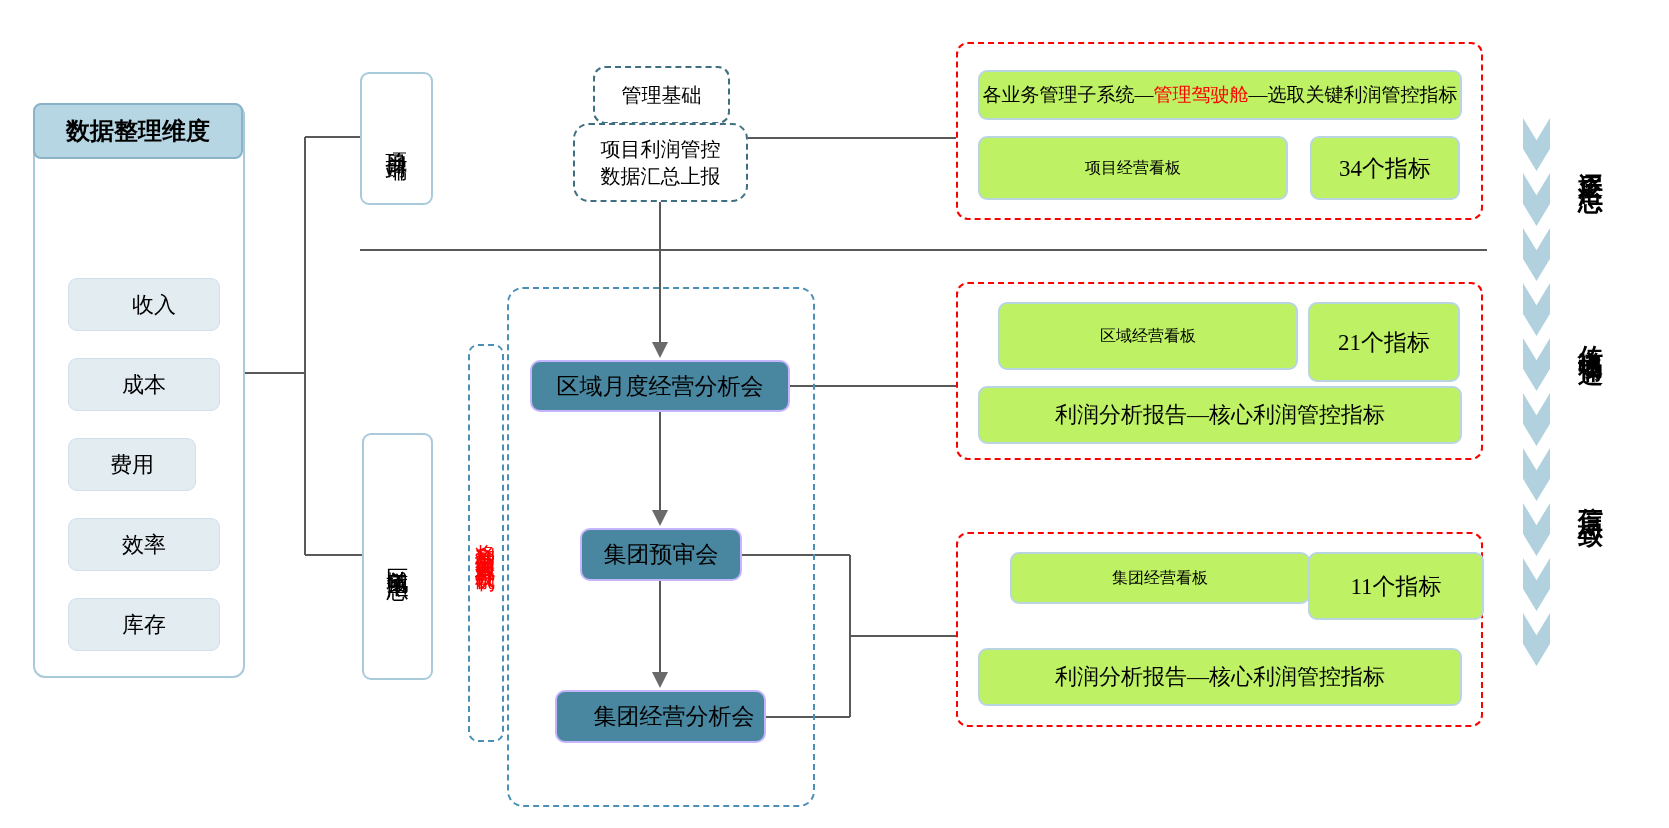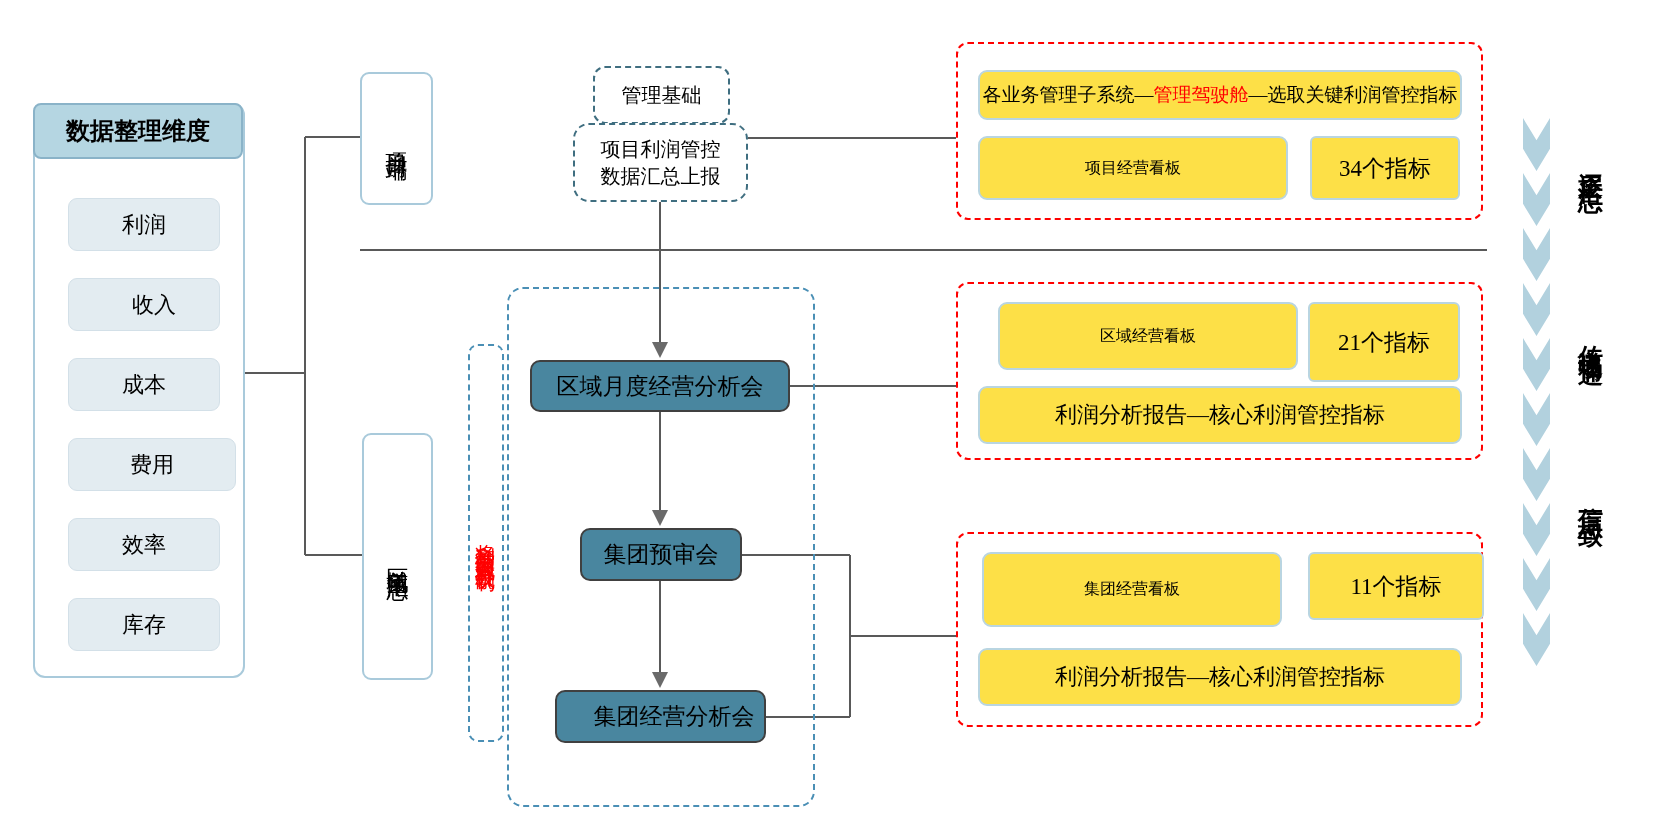--- a/index.html
+++ b/index.html
@@ -21,28 +21,28 @@
     writing-mode:vertical-rl;font-size:22px;letter-spacing:2px;}
 
   
   .foundation{border:2px dashed #3f6e80;border-radius:12px;background:#fff;font-size:20px;}
   .foundation.report{border-radius:16px;line-height:1.35;z-index:2;}
 
   
   .blue-dashed{border:2px dashed #4a8fb5;border-radius:16px;}
   .annotation-box{border:2px dashed #4a8fb5;border-radius:10px;background:#fff;
     writing-mode:vertical-rl;font-size:20px;color:#ff0000;letter-spacing:2px;z-index:2;}
-  .meeting{background:#49869f;border:2px solid #404040;border-radius:10px;font-size:23px;color:#000;}
+  .meeting{background:#49869f;border:2px solid #c4b5fd;border-radius:10px;font-size:23px;color:#000;}
 
   
   .red-dashed{border:2px dashed #ff0000;border-radius:12px;}
-  .inner-box{border:2px solid #b9d5e1;border-radius:9px;background:#fde047;}
+  .inner-box{border:2px solid #b9d5e1;border-radius:9px;background:#bef264;}
   .group-header{font-size:19px;}
   .board{font-size:16px;}
-  .count{font-size:23px;border-radius:6px;}
+  .count{font-size:23px;}
   .report-box{font-size:22px;}
   .red-text{color:#ff0000;}
 
   
   #chevron-column{display:flex;flex-direction:column;}
   .chevron{width:27px;height:53px;margin-bottom:2px;background:#b2d1de;
     clip-path:polygon(0 0,50% 42%,100% 0,100% 58%,50% 100%,0 58%);}
   .side-label{writing-mode:vertical-rl;font-size:25px;font-weight:bold;
     letter-spacing:5px;white-space:nowrap;}
 
@@ -70,24 +70,23 @@
     <polygon class="arrowhead" points="652,672 668,672 660,688"></polygon>
     <path class="conn" d="M790 386 H956"></path>
     <path class="conn" d="M742 555 H850"></path>
     <path class="conn" d="M766 717 H850"></path>
     <path class="conn" d="M850 555 V717"></path>
     <path class="conn" d="M850 636 H956"></path>
   </svg>
 
   <div class="abs left-container" style="left:33px;top:103px;width:212px;height:575px;"></div>
   <div class="abs left-header center" style="left:33px;top:103px;width:210px;height:56px;">数据整理维度</div>
-  <div class="abs dim-item center" style="left:68px;top:198px;width:152px;height:53px;">利润</div>
   <div class="abs dim-item center" style="left:68px;top:278px;width:152px;height:53px;padding-left:20px;">收入</div>
   <div class="abs dim-item center" style="left:68px;top:358px;width:152px;height:53px;">成本</div>
-  <div class="abs dim-item center" style="left:68px;top:438px;width:168px;height:53px;">费用</div>
+  <div class="abs dim-item center" style="left:68px;top:438px;width:128px;height:53px;">费用</div>
   <div class="abs dim-item center" style="left:68px;top:518px;width:152px;height:53px;">效率</div>
   <div class="abs dim-item center" style="left:68px;top:598px;width:152px;height:53px;">库存</div>
 
   <div class="abs stage-box center" style="left:360px;top:72px;width:73px;height:133px;">项目前端</div>
   <div class="abs stage-box center" style="left:362px;top:433px;width:71px;height:247px;">区域集团汇总</div>
 
   <div class="abs foundation center" style="left:593px;top:66px;width:137px;height:58px;">管理基础</div>
   <div class="abs foundation report center" style="left:573px;top:123px;width:175px;height:79px;">
     <div>
       <div>项目利润管控</div>
@@ -109,21 +108,21 @@
   </div>
   <div class="abs inner-box board center" style="left:978px;top:136px;width:310px;height:64px;">项目经营看板</div>
   <div class="abs inner-box count center" style="left:1310px;top:136px;width:150px;height:64px;">34个指标</div>
 
   <div class="abs red-dashed" style="left:956px;top:282px;width:527px;height:178px;"></div>
   <div class="abs inner-box board center" style="left:978px;top:302px;width:300px;height:68px;margin-left:20px;">区域经营看板</div>
   <div class="abs inner-box count center" style="left:1308px;top:302px;width:152px;height:80px;text-align:center;">21个指标</div>
   <div class="abs inner-box report-box center" style="left:978px;top:386px;width:484px;height:58px;">利润分析报告—核心利润管控指标</div>
 
   <div class="abs red-dashed" style="left:956px;top:532px;width:527px;height:195px;"></div>
-  <div class="abs inner-box board center" style="left:982px;top:552px;width:300px;height:75px;">集团经营看板</div>
+  <div class="abs inner-box board center" style="left:1010px;top:552px;width:300px;height:52px;">集团经营看板</div>
   <div class="abs inner-box count center" style="left:1308px;top:552px;width:176px;height:68px;">11个指标</div>
   <div class="abs inner-box report-box center" style="left:978px;top:648px;width:484px;height:58px;">利润分析报告—核心利润管控指标</div>
 
   <div class="abs" id="chevron-column" style="left:1523px;top:118px;">
       <div class="chevron"></div>
       <div class="chevron"></div>
       <div class="chevron"></div>
       <div class="chevron"></div>
       <div class="chevron"></div>
       <div class="chevron"></div>

